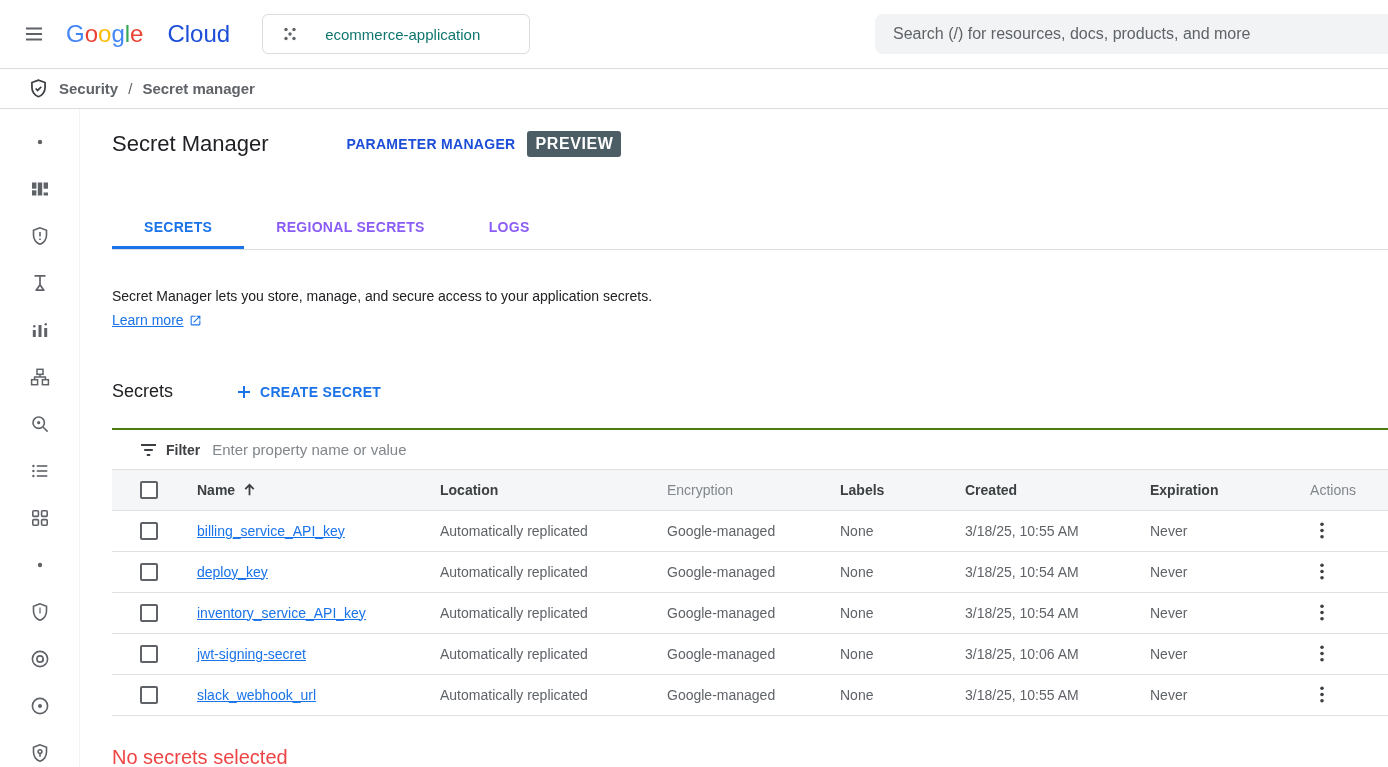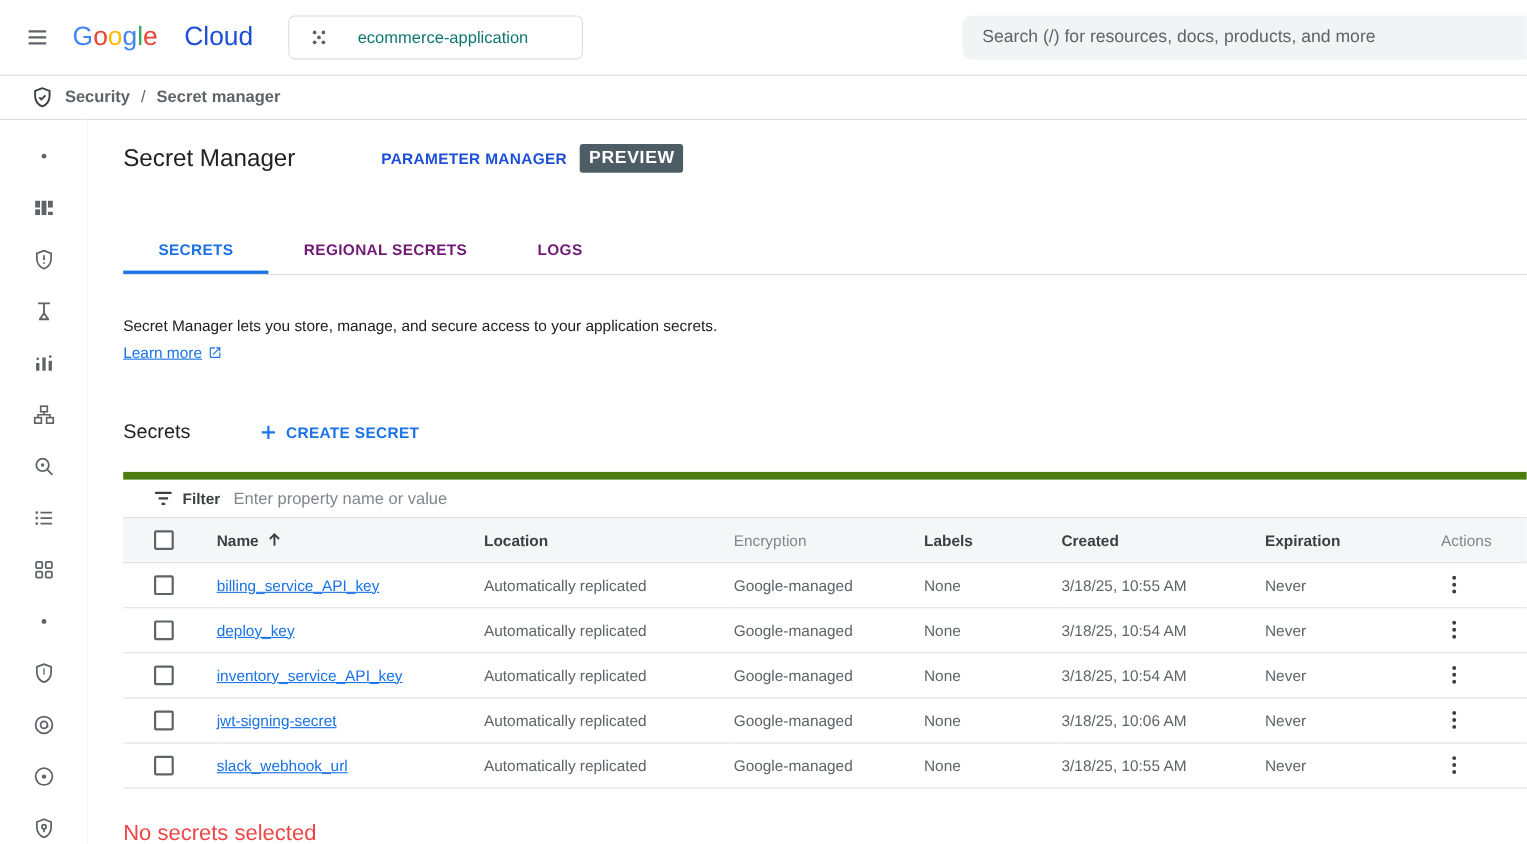--- a/index.html
+++ b/index.html
@@ -39,36 +39,36 @@
   
   .page-header { display:flex; align-items:center; }
   .page-title { font-size:22px; font-weight:400; color:#202124; }
   .param-link { margin-left:78px; font-size:14px; font-weight:700; color:#1d4ed8; letter-spacing:.3px; cursor:pointer; }
   .preview-badge { margin-left:12px; background:#4d5d66; color:#fff; font-size:16px; font-weight:700; padding:4px 8px;
     border-radius:3px; letter-spacing:.6px; }
 
   
   .tabs { display:flex; margin-top:50px; border-bottom:1px solid #dadce0; }
   .tab { padding:0 32px; height:42px; display:flex; align-items:center; font-size:14px; font-weight:700; letter-spacing:.3px;
-    color:#701a75; cursor:pointer; border:none; background:none; border-bottom:3px solid transparent; }
+    color:#8b5cf6; cursor:pointer; border:none; background:none; border-bottom:3px solid transparent; }
   .tab.active { color:#1a73e8; border-bottom-color:#1a73e8; }
 
   
   .description { margin-top:38px; font-size:14px; color:#202124; }
   .learn-more { display:inline-flex; align-items:center; gap:5px; margin-top:8px; color:#1a73e8; font-size:14px;
     text-decoration:underline; cursor:pointer; }
 
   
   .secrets-header { display:flex; align-items:center; margin-top:52px; }
   .secrets-title { font-size:18px; font-weight:400; color:#202124; }
   .create-btn { margin-left:64px; display:inline-flex; align-items:center; gap:9px; color:#1a73e8; font-weight:700;
     font-size:14px; letter-spacing:.3px; background:none; border:none; cursor:pointer; }
 
   
-  .filter-row { margin-top:26px; height:42px; border-top:7px solid #4d7c0f; border-bottom:1px solid #e0e0e0;
+  .filter-row { margin-top:26px; height:42px; border-top:2px solid #4d7c0f; border-bottom:1px solid #e0e0e0;
     display:flex; align-items:center; padding-left:28px; gap:12px; }
   .filter-btn { display:flex; align-items:center; gap:9px; background:none; border:none; cursor:pointer;
     font-size:14px; font-weight:700; color:#3c4043; }
   .filter-input { flex:1; border:none; outline:none; font-size:15px; color:#202124; background:transparent; }
   .filter-input::placeholder { color:#80868b; opacity:1; }
 
   
   table { width:100%; border-collapse:collapse; table-layout:fixed; }
   thead th { background:#f5f6f7; height:40px; font-size:14px; font-weight:700; color:#3c4043; text-align:left;
     border-bottom:1px solid #e0e0e0; vertical-align:middle; }

